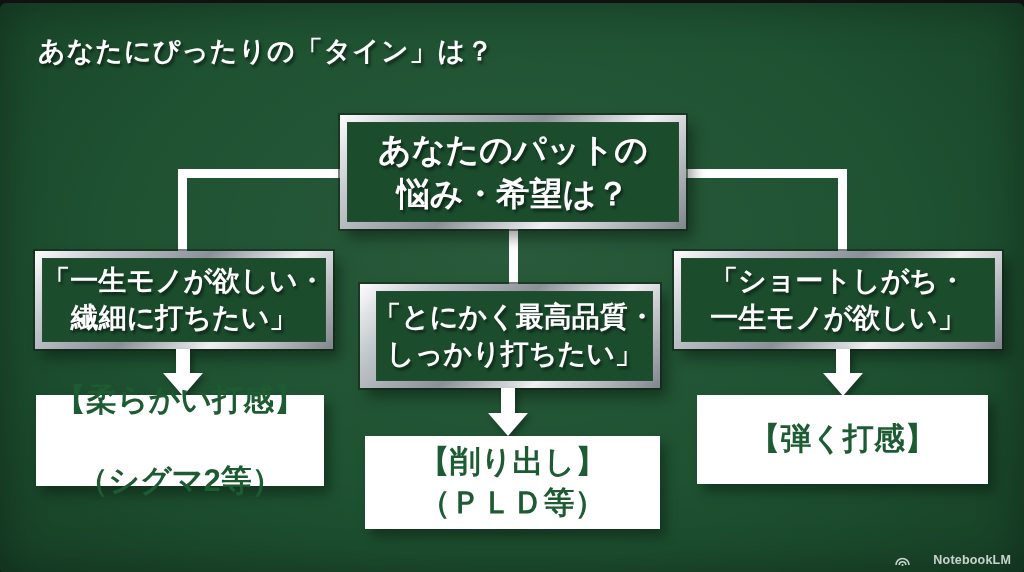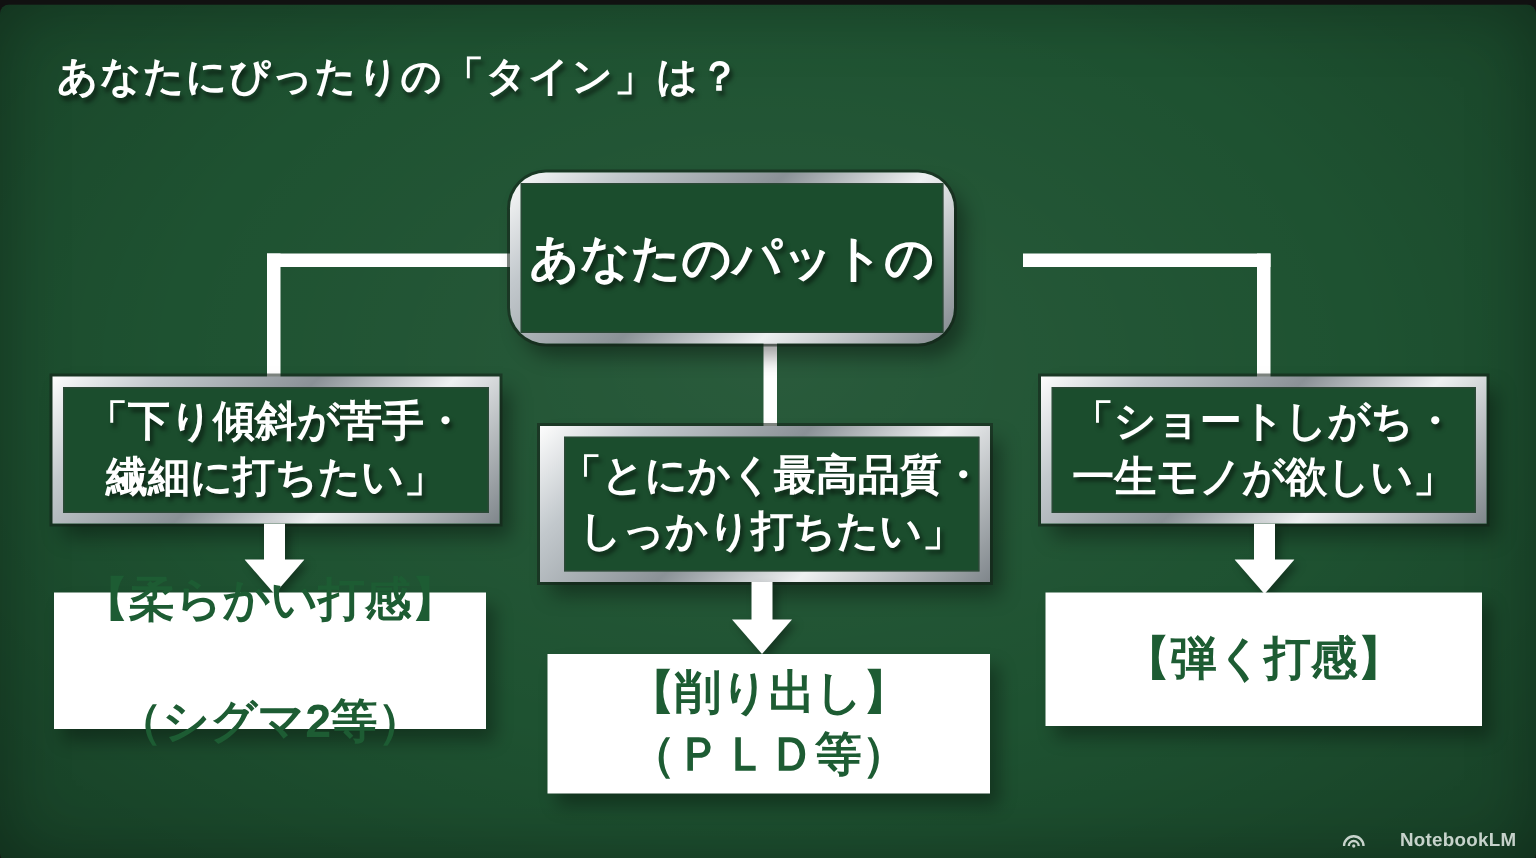--- a/index.html
+++ b/index.html
@@ -52,59 +52,60 @@
   .result-line{
     color:#1d5c33;font-weight:bold;white-space:nowrap;
     font-size:31px;line-height:1.3;
   }
   
   .conn{position:absolute;background:#ffffff;}
   .arrow-svg{position:absolute;filter:drop-shadow(3px 3px 3px rgba(0,0,0,0.35));}
   
   .watermark{
     position:absolute;right:13px;bottom:8px;
-    display:flex;align-items:flex-start;gap:23px;
+    display:flex;align-items:center;gap:23px;
     color:rgba(238,244,240,0.82);
     font-size:12.5px;font-weight:bold;letter-spacing:0.2px;
   }
 </style>
 </head>
 <body>
 
 <div class="stage">
 
   <div class="page-title">あなたにぴったりの「タイン」は？</div>
 
   <div class="conn" style="left:178px;top:166px;width:166px;height:9px;"></div>
   <div class="conn" style="left:178px;top:166px;width:9px;height:84px;"></div>
   <div class="conn" style="left:682px;top:166px;width:165px;height:9px;"></div>
   <div class="conn" style="left:838px;top:166px;width:9px;height:84px;"></div>
   <div class="conn" style="left:509px;top:224px;width:9px;height:59px;"></div>
 
-  <div class="metal-box root-box" style="left:340px;top:112px;width:296px;height:114px;border-radius:24px;">
+  <div class="metal-box root-box" style="left:340px;top:112px;width:346px;height:114px;">
     <div class="inner">
       <div class="box-line">あなたのパットの</div>
+      <div class="box-line">悩み・希望は？</div>
     </div>
   </div>
 
   <div class="metal-box cond-box" style="left:35px;top:248px;width:298px;height:98px;">
     <div class="inner">
-      <div class="box-line">「下り傾斜が苦手・</div>
+      <div class="box-line">「一生モノが欲しい・</div>
       <div class="box-line">繊細に打ちたい」</div>
     </div>
   </div>
 
   <div class="metal-box cond-box" style="left:360px;top:281px;width:300px;height:104px;padding-left:16px;">
     <div class="inner">
       <div class="box-line">「とにかく最高品質・</div>
       <div class="box-line">しっかり打ちたい」</div>
     </div>
   </div>
 
-  <div class="metal-box cond-box" style="left:694px;top:248px;width:297px;height:98px;">
+  <div class="metal-box cond-box" style="left:674px;top:248px;width:328px;height:98px;">
     <div class="inner">
       <div class="box-line">「ショートしがち・</div>
       <div class="box-line">一生モノが欲しい」</div>
     </div>
   </div>
 
   <svg class="arrow-svg" style="left:163px;top:346px;" width="40" height="47" viewBox="0 0 40 47">
     <rect x="13" y="0" width="14" height="26" fill="#ffffff"></rect>
     <polygon points="0,24 40,24 20,47" fill="#ffffff"></polygon>
   </svg>

